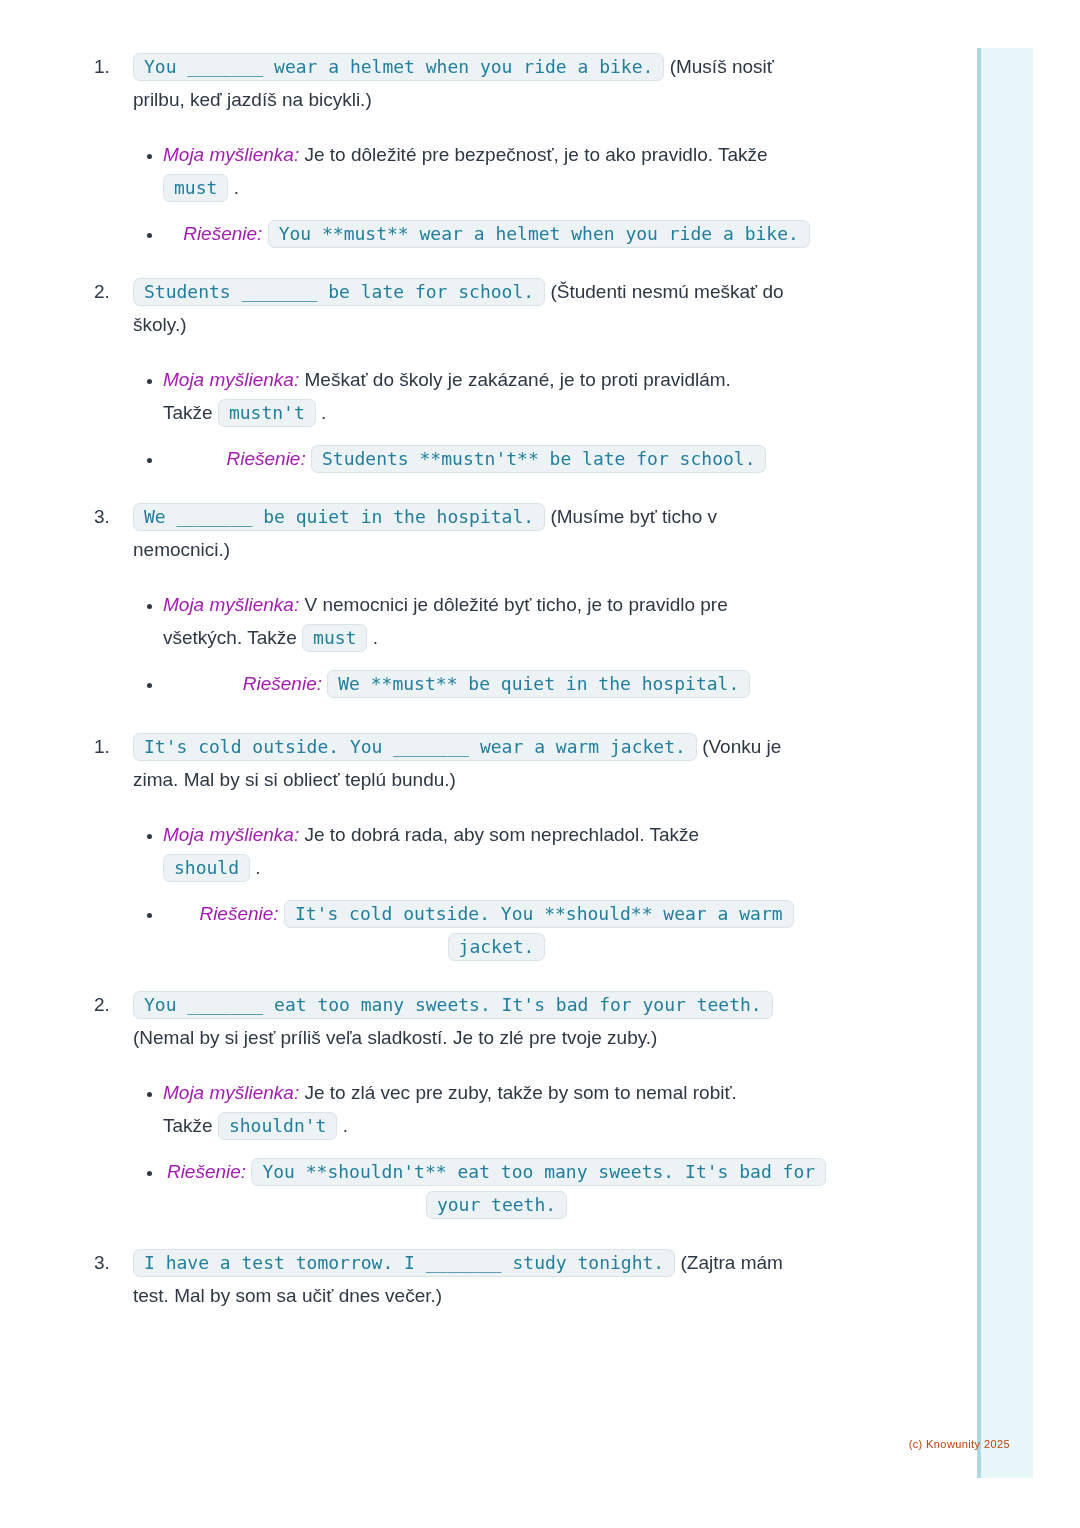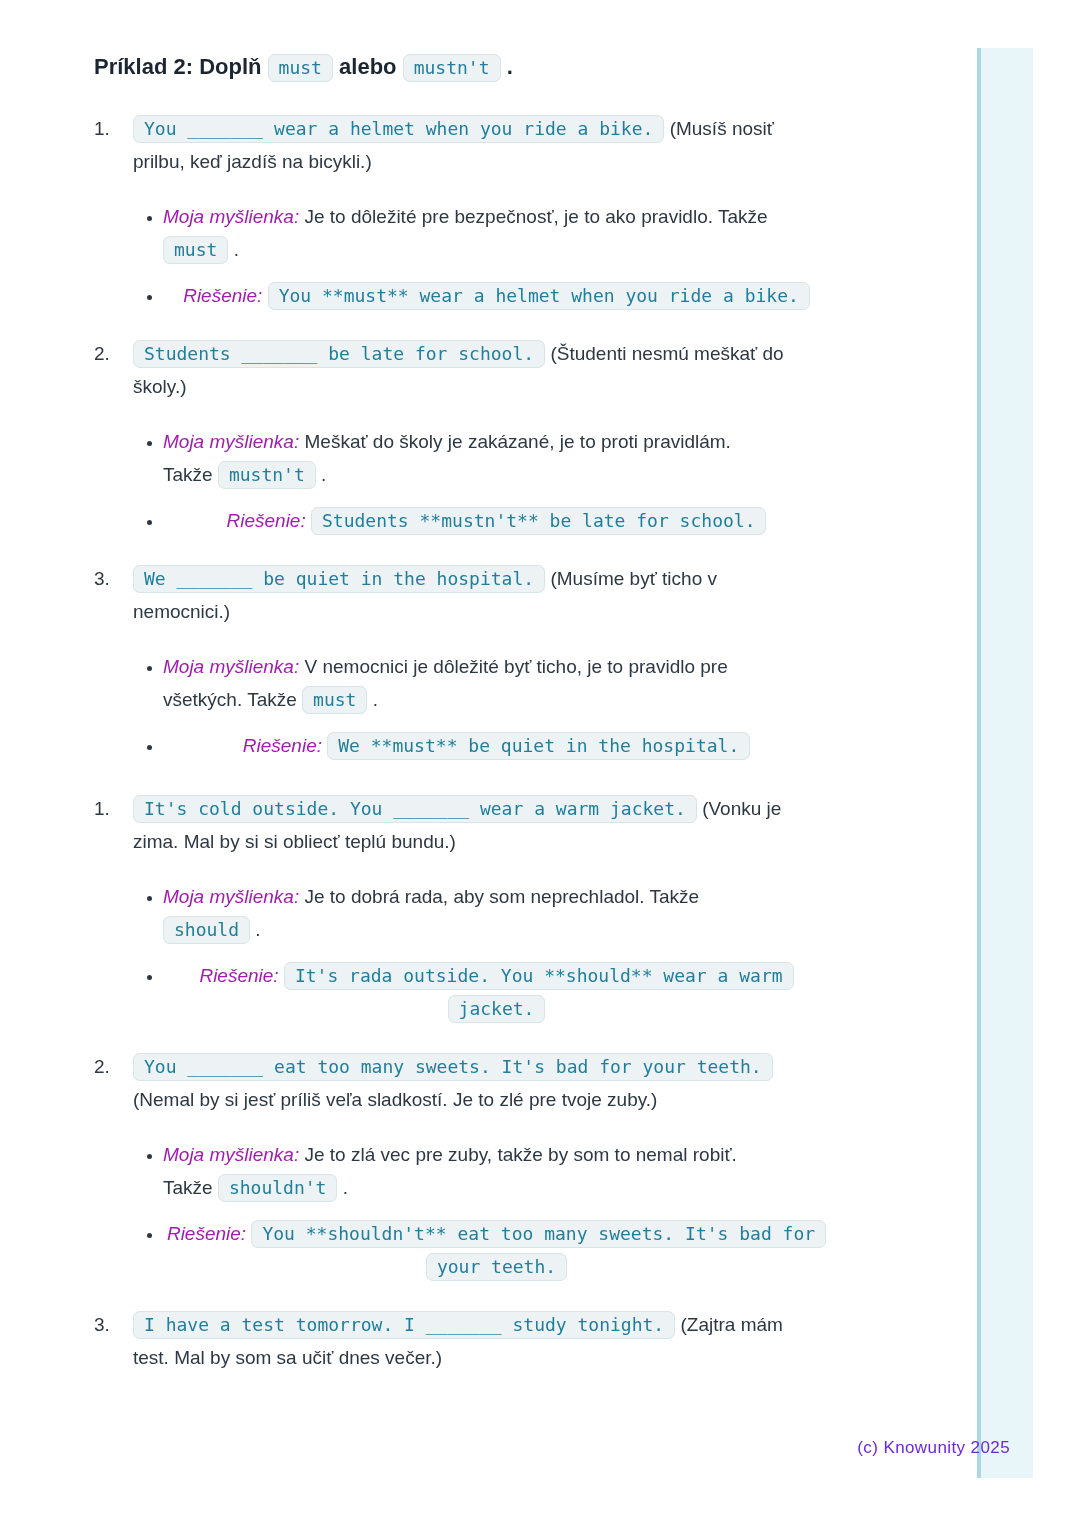--- a/index.html
+++ b/index.html
@@ -43,30 +43,29 @@
 
   .section { margin-bottom:30px; }
   .section:last-child { margin-bottom:0; }
 
   .scroll-strip {
     position:absolute; left:977px; top:48px; width:56px; height:1430px;
     background:#e8f5f9; border-left:4px solid #afd7e3; z-index:1;
   }
   .copyright {
     position:absolute; top:1438px; right:70px; z-index:2;
-    font-size:17px; color:#6d28d9; letter-spacing:0.4px;
+    font-size:11px; color:#c2410c; letter-spacing:0.4px;
   }
 </style>
 </head>
 <body>
 
 <div class="content">
 
   <div class="section">
-    <h2 class="heading"><span>Príklad 2: Doplň</span> <code class="chip">must</code> <span>alebo</span> <code class="chip">mustn't</code> <span>.</span></h2>
 
     <div class="item">
       <span class="inum">1.</span>
       <div class="ibody">
         <p class="sent"><code class="chip">You _______ wear a helmet when you ride a bike.</code> <span>(Musíš nosiť</span><br><span>prilbu, keď jazdíš na bicykli.)</span></p>
         <ul class="bullets">
           <li>
               <p class="thought-p"><em class="lbl">Moja myšlienka:</em> <span>Je to dôležité pre bezpečnosť, je to ako pravidlo. Takže</span><br><span></span><code class="chip">must</code> <span>.</span></p>
             </li>
           <li>
@@ -111,21 +110,21 @@
 
     <div class="item">
       <span class="inum">1.</span>
       <div class="ibody">
         <p class="sent"><code class="chip">It's cold outside. You _______ wear a warm jacket.</code> <span>(Vonku je</span><br><span>zima. Mal by si si obliecť teplú bundu.)</span></p>
         <ul class="bullets">
           <li>
               <p class="thought-p"><em class="lbl">Moja myšlienka:</em> <span>Je to dobrá rada, aby som neprechladol. Takže</span><br><span></span><code class="chip">should</code> <span>.</span></p>
             </li>
           <li>
-              <p class="solution-p"><em class="lbl">Riešenie:</em> <code class="chip"><span>It's rada outside. You **should** wear a warm</span><br><span>jacket.</span></code></p>
+              <p class="solution-p"><em class="lbl">Riešenie:</em> <code class="chip"><span>It's cold outside. You **should** wear a warm</span><br><span>jacket.</span></code></p>
             </li>
         </ul>
       </div>
     </div>
 
     <div class="item">
       <span class="inum">2.</span>
       <div class="ibody">
         <p class="sent"><code class="chip">You _______ eat too many sweets. It's bad for your teeth.</code><br><span>(Nemal by si jesť príliš veľa sladkostí. Je to zlé pre tvoje zuby.)</span></p>
         <ul class="bullets">

